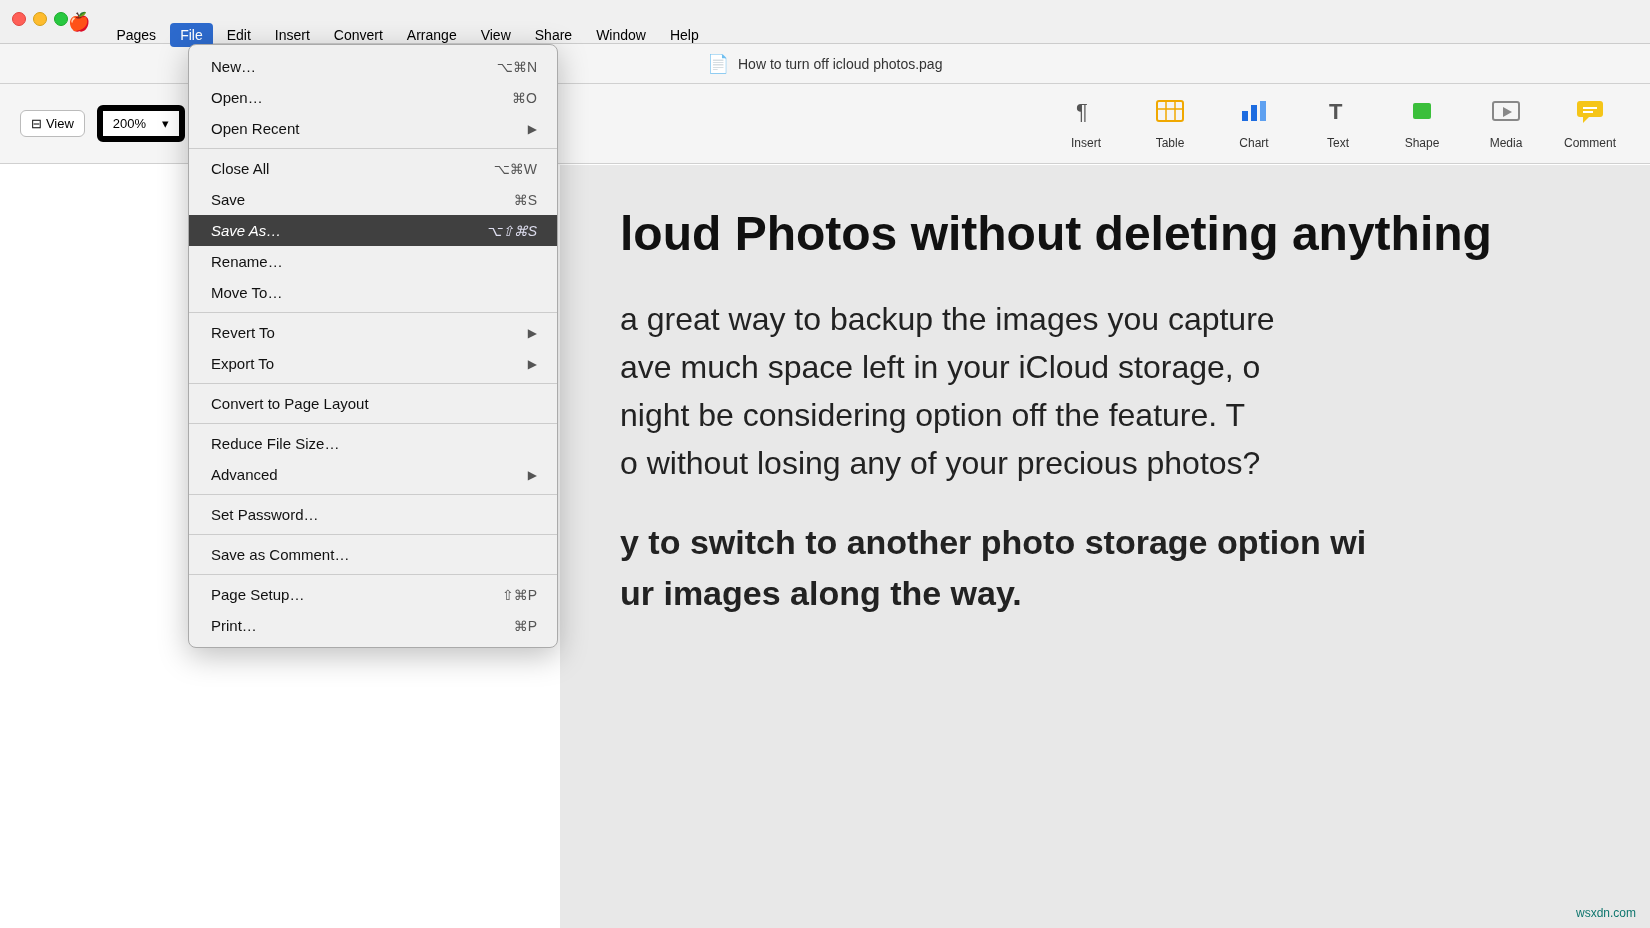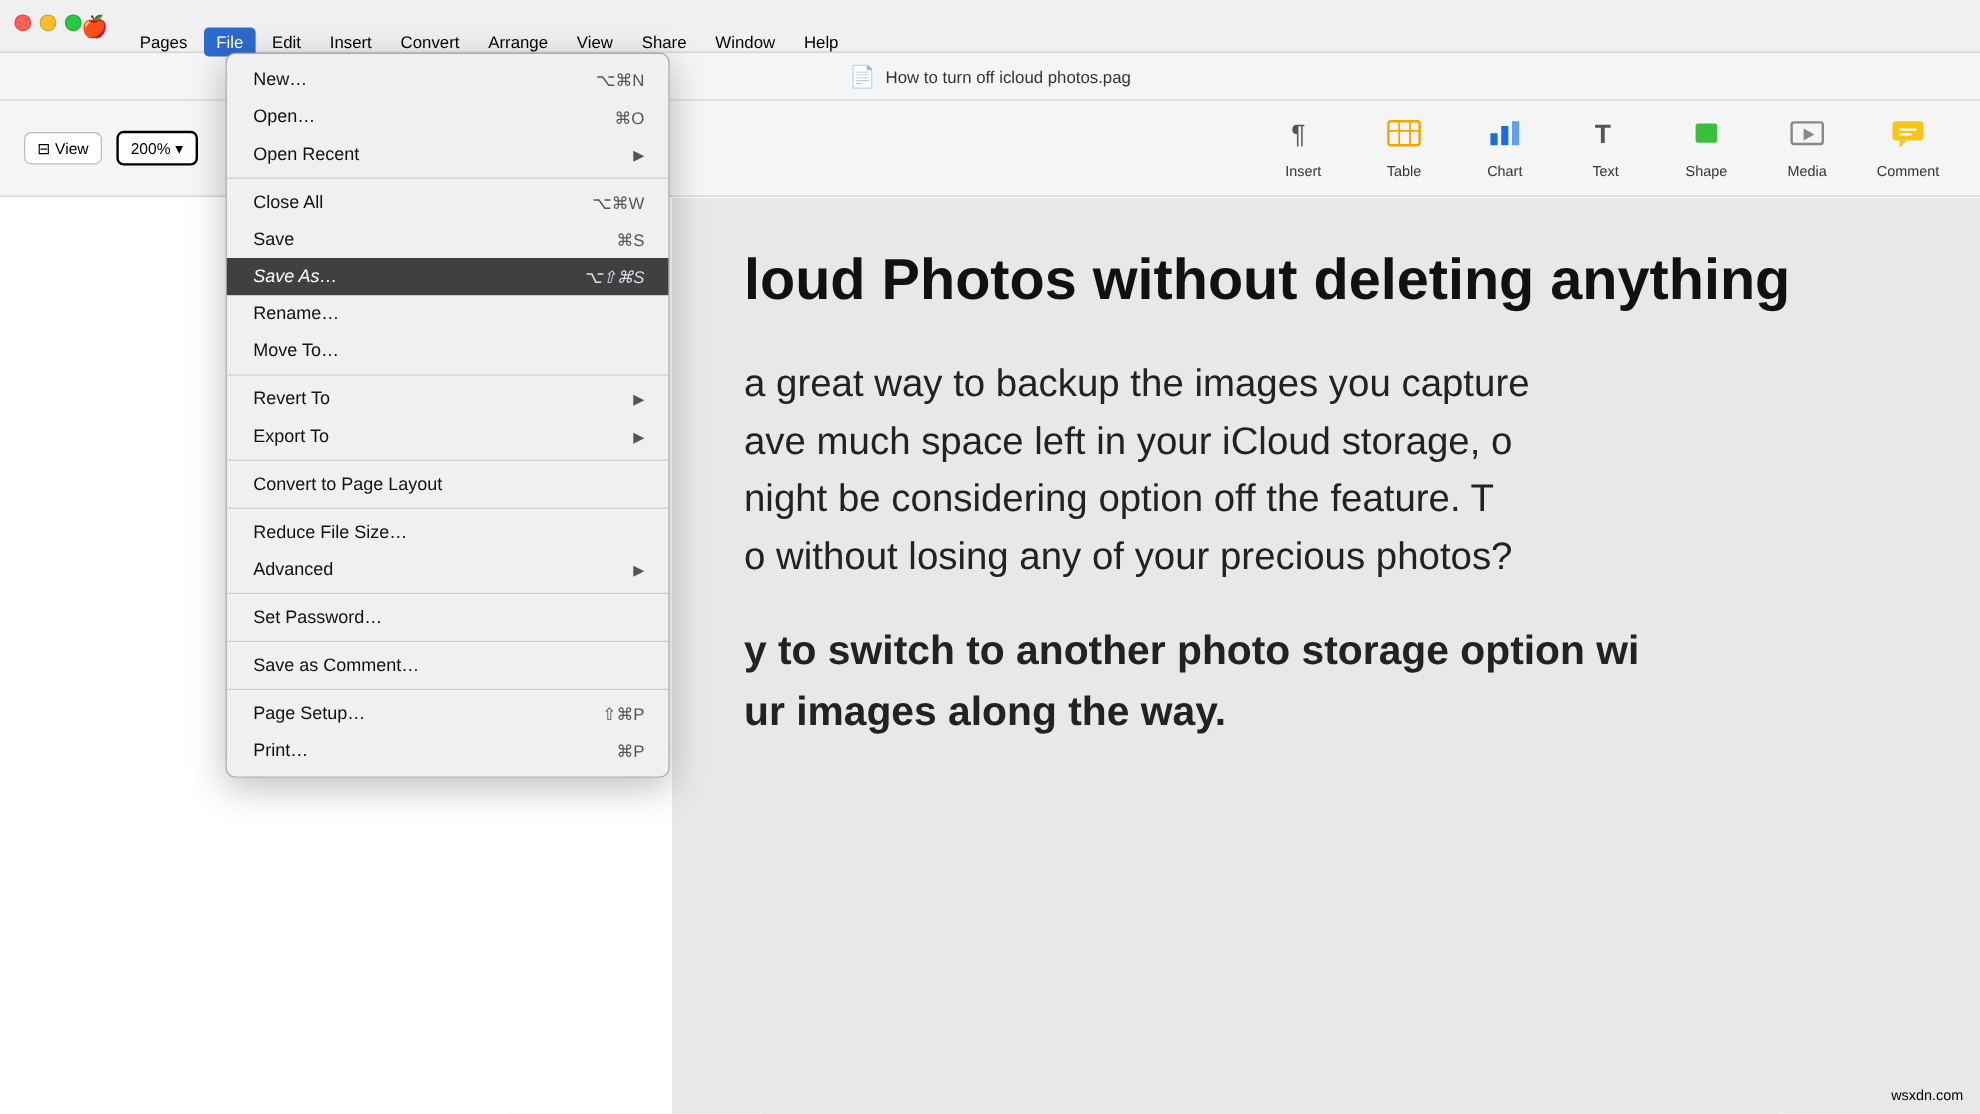--- a/index.html
+++ b/index.html
@@ -80,22 +80,22 @@
       border: 1px solid #bbb;
       border-radius: 6px;
       padding: 5px 10px;
       background: #fff;
       font-size: 13px;
       cursor: pointer;
     }
     .toolbar-zoom-btn {
       display: flex;
       align-items: center;
-      gap: 4px;
-      border: 2px solid #000000;
+      gap: 16px;
+      border: 6px solid #000000;
       border-radius: 6px;
       padding: 5px 10px;
       background: #fff;
       font-size: 13px;
       cursor: pointer;
     }
     .toolbar-right {
       display: flex;
       align-items: center;
       gap: 4px;
@@ -223,21 +223,21 @@
       margin: 4px 0;
     }
     .menu-item-left { flex: 1; }
 
     
     .watermark {
       position: absolute;
       bottom: 8px;
       right: 14px;
       font-size: 12px;
-      color: #000000;
+      color: #0f766e;
     }
   </style>
 </head>
 <body>
 
 <div class="menubar">
   <div class="traffic-lights">
     <div class="tl tl-red"></div>
     <div class="tl tl-yellow"></div>
     <div class="tl tl-green"></div>

